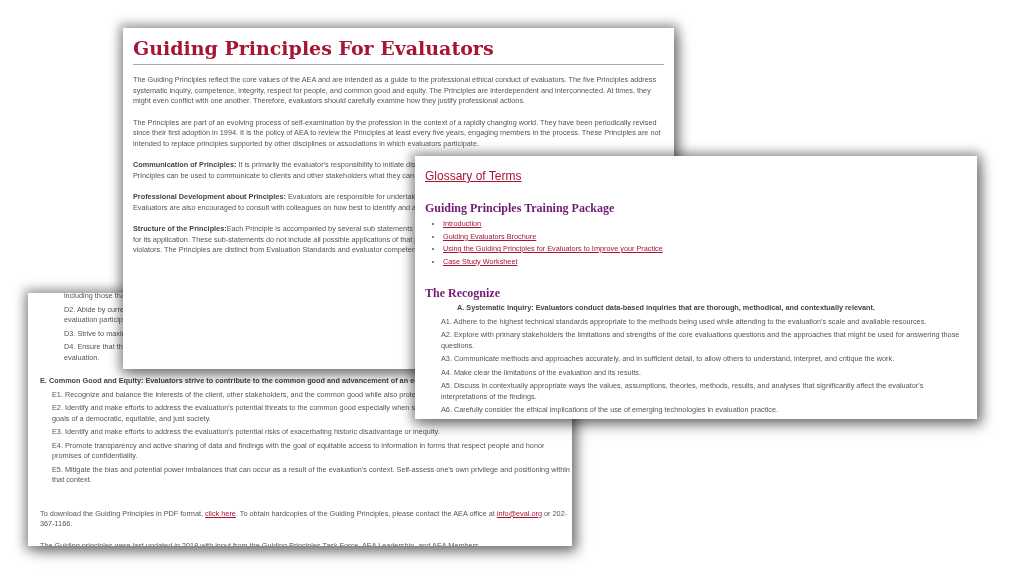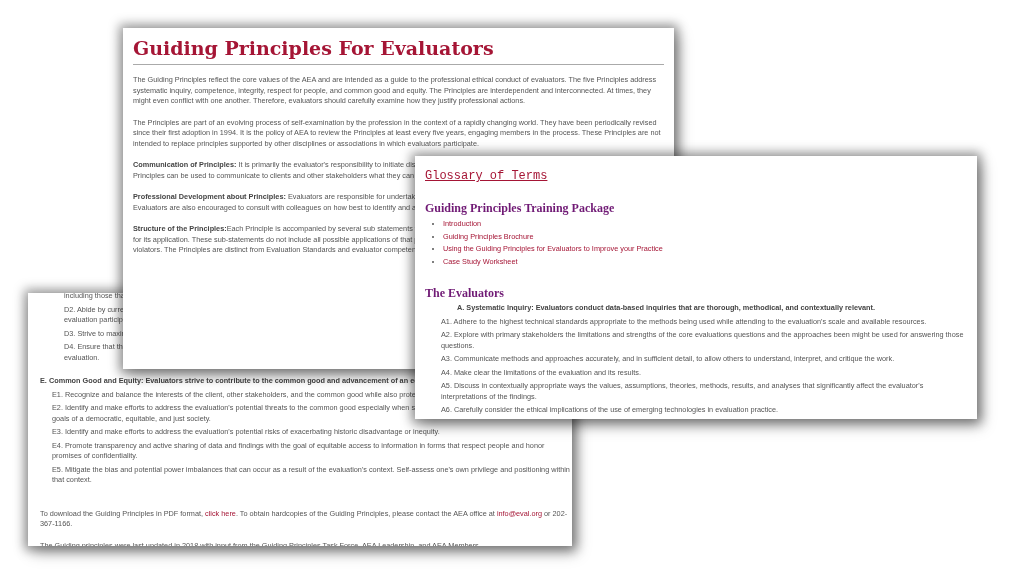--- a/index.html
+++ b/index.html
@@ -24,24 +24,24 @@
   .title {
     font-family:"DejaVu Serif", "Liberation Serif", serif;
     color:#a51535; font-size:19px; font-weight:bold; margin:0 0 4px 0; line-height:24px;
   }
   .title-rule { border:0; border-top:1px solid #aaa; margin:0 0 10px 0; }
   p { margin:10px 0 11px 0; font-size:7.3px; line-height:10.5px; color:#555; }
   p b { color:#444; }
 
   .item { font-size:7.3px; line-height:10.5px; color:#555; margin:0 0 3px 0; padding-left:12px; }
   .item-head { font-size:7.3px; line-height:10.5px; color:#444; font-weight:bold; margin:0 0 3px 0; }
-  .link { color:#a51535; cursor:pointer; }
+  .link { color:#a51535; text-decoration:underline; cursor:pointer; }
 
   .serif-link {
-    font-family:Liberation Mono, monospace;
+    font-family:Liberation Sans, sans-serif;
     color:#a51535; font-size:12px; text-decoration:underline; display:inline-block; margin:5px 0 18px 0;
   }
   .h2 {
     font-family:"Liberation Serif", "DejaVu Serif", serif;
     color:#701a75; font-size:12px; font-weight:bold; margin:0 0 2px 0;
   }
   ul.training { margin:0 0 18px 0; padding-left:18px; }
   ul.training li { font-size:7.3px; line-height:12.5px; color:#555; }
   ul.training li::marker { color:#555; }
   #panel-right .item-head { margin-top:1px;margin-left:32px; }
@@ -80,25 +80,25 @@
   <p><b>Communication of Principles:</b><span> It is primarily the evaluator's responsibility to initiate discussion and use of the Principles with stakeholders in the evaluation. The Principles can be used to communicate to clients and other stakeholders what they can expect in terms of the professional ethical behavior of an evaluator.</span></p>
   <p><b>Professional Development about Principles:</b><span> Evaluators are responsible for undertaking professional development to learn to engage in sound ethical reasoning. Evaluators are also encouraged to consult with colleagues on how best to identify and address ethical issues.</span></p>
   <p><b>Structure of the Principles:</b><span>Each Principle is accompanied by several sub statements to amplify the meaning of the overarching principle and to provide guidance for its application. These sub-statements do not include all possible applications of that principle, nor are they viewed as rules that provide the basis for sanctioning violators. The Principles are distinct from Evaluation Standards and evaluator competencies.</span></p>
 </div>
 
 <div id="panel-right" class="panel">
   <a class="serif-link">Glossary of Terms</a>
   <div class="h2">Guiding Principles Training Package</div>
   <ul class="training">
     <li><a class="link">Introduction</a></li>
-    <li><a class="link">Guiding Principles Brochure</a></li>
+    <li><a class="link">Guiding Evaluators Brochure</a></li>
     <li><a class="link">Using the Guiding Principles for Evaluators to Improve your Practice</a></li>
     <li><a class="link">Case Study Worksheet</a></li>
   </ul>
-  <div class="h2">The Evaluators</div>
+  <div class="h2">The Recognize</div>
   <div class="item-head">A. Systematic Inquiry: Evaluators conduct data-based inquiries that are thorough, methodical, and contextually relevant.</div>
   <div class="item">A1. Adhere to the highest technical standards appropriate to the methods being used while attending to the evaluation's scale and available resources.</div>
-  <div class="item">A2. Explore with primary stakeholders the limitations and strengths of the core evaluations questions and the approaches been might be used for answering those questions.</div>
+  <div class="item">A2. Explore with primary stakeholders the limitations and strengths of the core evaluations questions and the approaches that might be used for answering those questions.</div>
   <div class="item">A3. Communicate methods and approaches accurately, and in sufficient detail, to allow others to understand, interpret, and critique the work.</div>
   <div class="item">A4. Make clear the limitations of the evaluation and its results.</div>
   <div class="item">A5. Discuss in contextually appropriate ways the values, assumptions, theories, methods, results, and analyses that significantly affect the evaluator's interpretations of the findings.</div>
   <div class="item">A6. Carefully consider the ethical implications of the use of emerging technologies in evaluation practice.</div>
 </div>
 
 </body></html>

